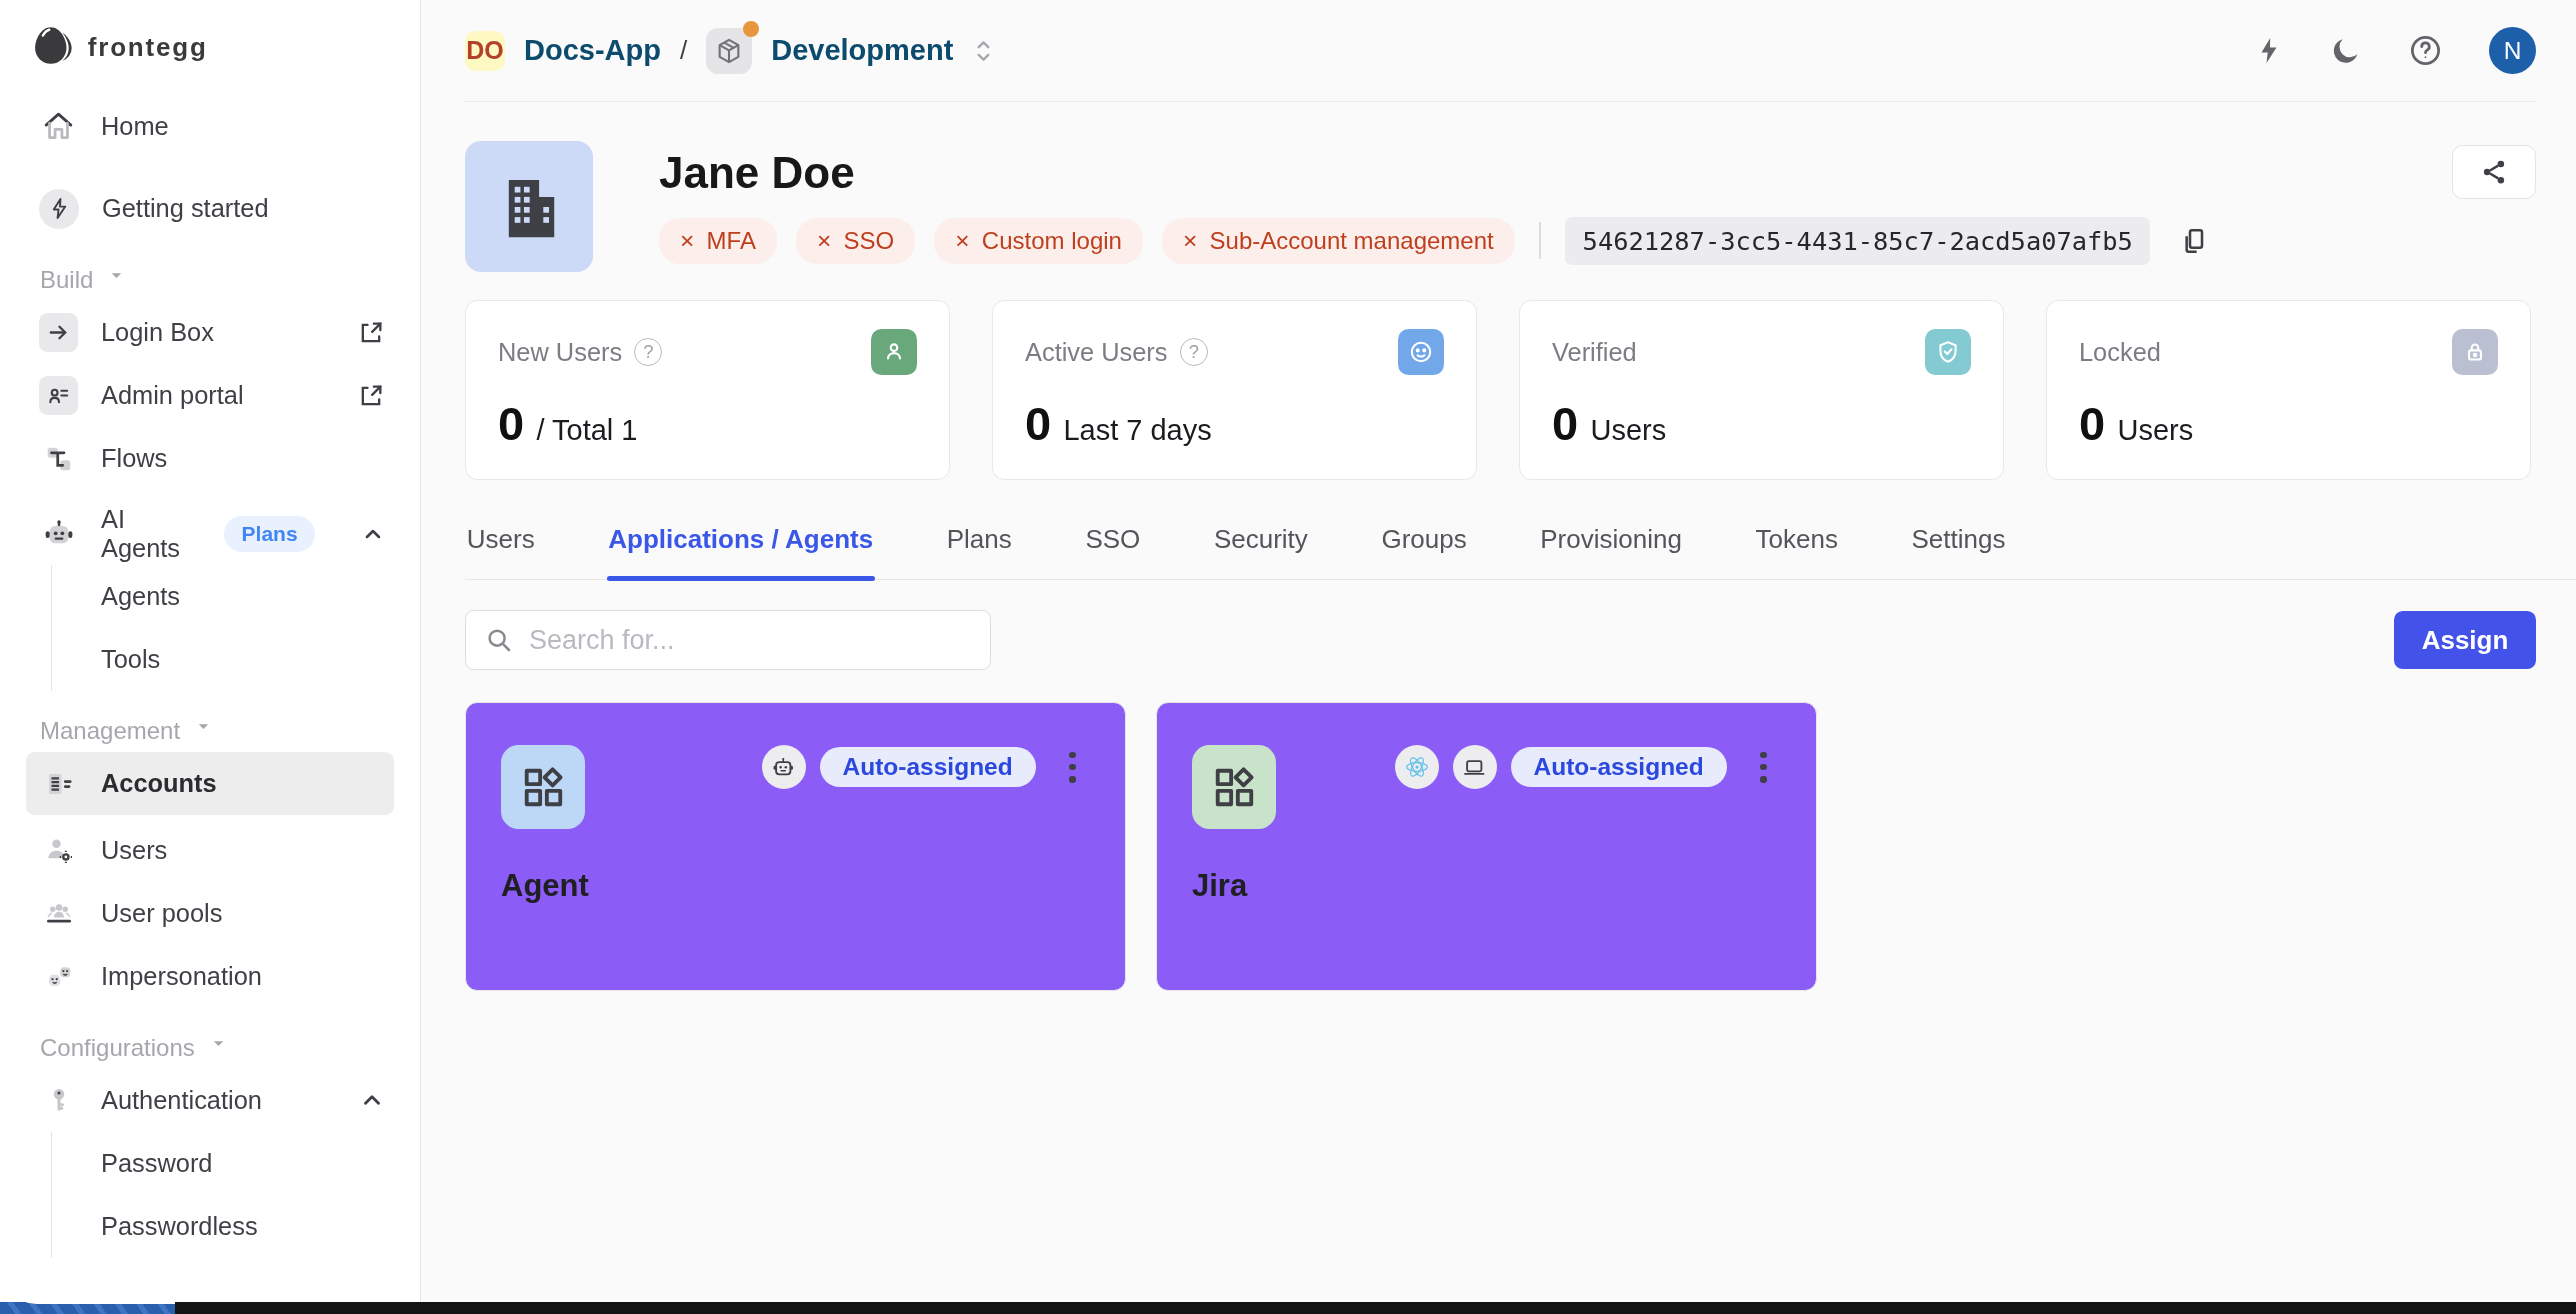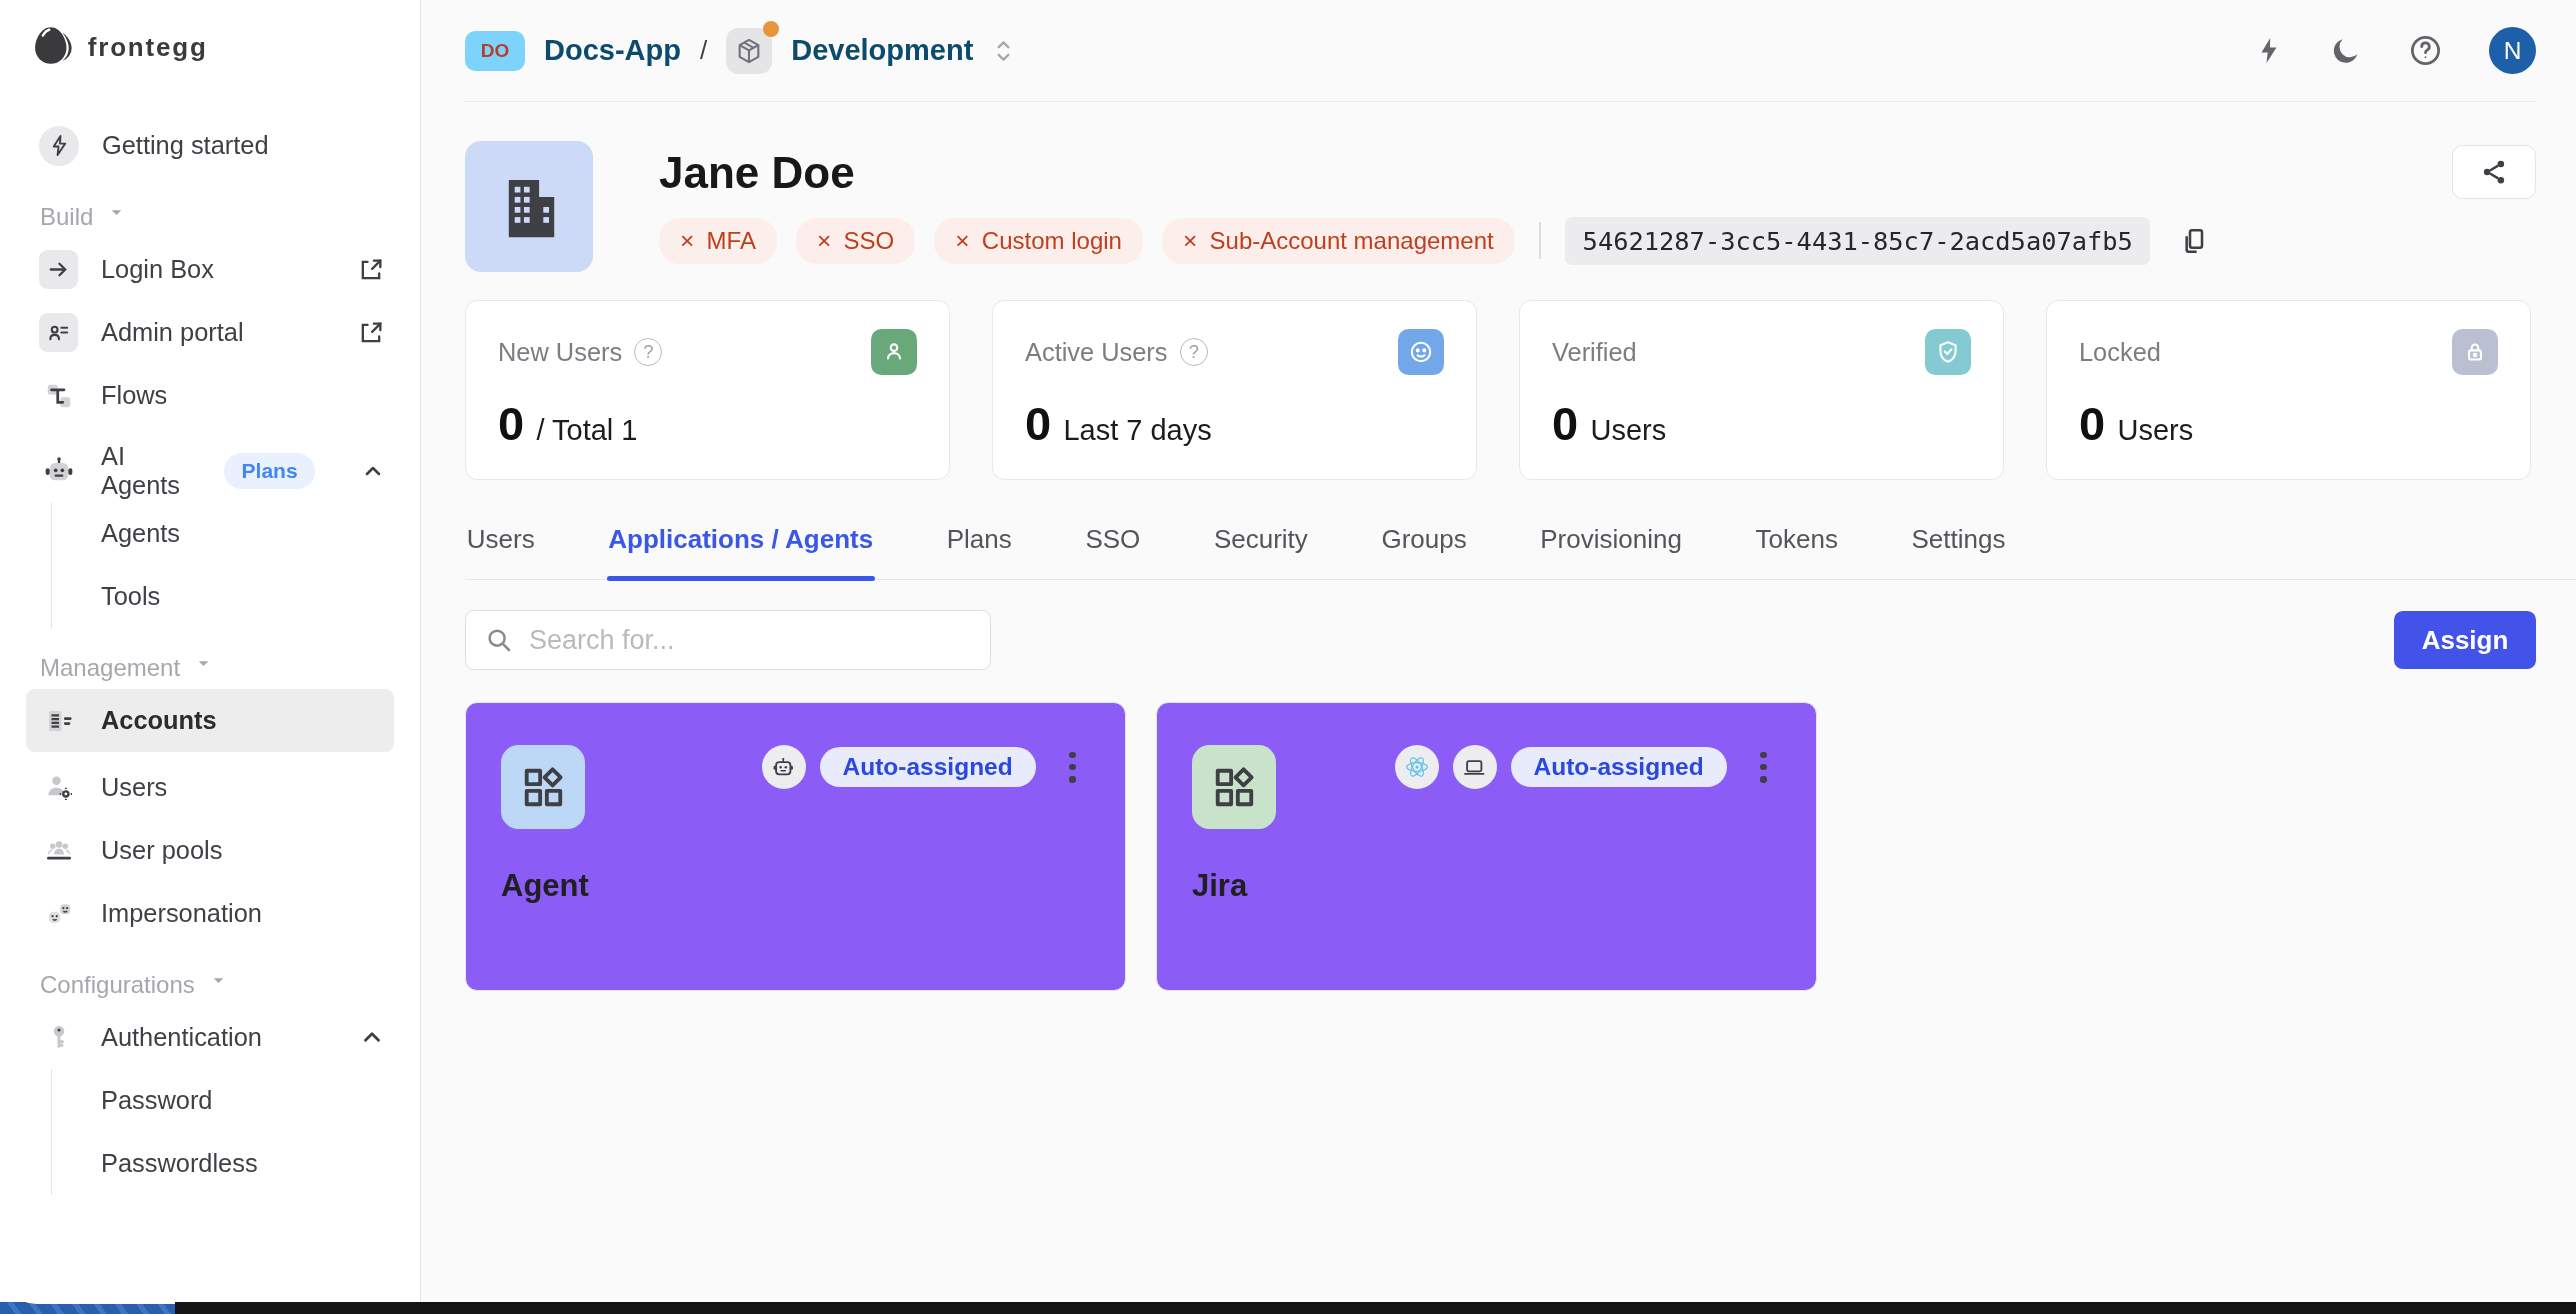--- a/index.html
+++ b/index.html
@@ -29,22 +29,22 @@
   .sub-group { margin-left:51px; border-left:1.8px solid #e4e4e7; }
   .sub-item { height:63px; display:flex; align-items:center; padding-left:49px; font-size:25.4px; color:#3f3f46; cursor:pointer; }
   .nav-item.selected-wrap { margin:3.5px 26px; padding:0 10.5px 0 13px; background:#ededee; border-radius:8.8px; font-weight:bold; color:#2c2c30; }
   .beta-pill { background:#e9f1fe; color:#4285f4; font-size:21px; font-weight:bold; padding:6.1px 17.5px; border-radius:19px; }
 
   
   .main { position:relative; z-index:2; flex:1; height:1302px; background:#fafafa; overflow:hidden; }
   .topbar { height:102px; margin:0 40px 0 44px; border-bottom:1.8px solid #ebebed;
     display:flex; align-items:center; justify-content:space-between; }
   .crumb { display:flex; align-items:center; gap:19px; }
-  .crumb-chip { width:60px; height:40px; border-radius:10.5px; background:#7dd3fc; color:#b2402c;
-    font-size:19px; font-weight:bold; display:flex; align-items:center; justify-content:center; }
+  .crumb-chip { width:40px; height:40px; border-radius:10.5px; background:#fef9c3; color:#b2402c;
+    font-size:25px; font-weight:bold; display:flex; align-items:center; justify-content:center; }
   .crumb-name { font-size:29px; font-weight:bold; color:#0c4a6e; }
   .crumb-sep { font-size:26px; color:#3f3f46; }
   .env-chip { position:relative; width:46px; height:46px; border-radius:12.3px; background:#e5e5e7;
     display:flex; align-items:center; justify-content:center; }
   .env-dot { position:absolute; top:-7px; right:-7px; width:16px; height:16px; border-radius:50%; background:#e8963c; }
   .top-icons { display:flex; align-items:center; gap:46px; }
   .avatar { width:47px; height:47px; border-radius:50%; background:#1d5fa8; color:#fff;
     font-size:24.5px; display:flex; align-items:center; justify-content:center; cursor:pointer; }
 
   .header { margin:39px 40px 0 44px; display:flex; align-items:flex-start; position:relative;gap:40px; }
@@ -118,20 +118,29 @@
       <span>
         <svg width="46" height="46" viewBox="0 0 44 44">
           <path d="M17 4 C26 4 32 15 32 24 a15 15 0 0 1 -30 0 C2 15 8 4 17 4 Z" fill="#3a3a3c"></path>
           <path d="M28 9 c5.5 3.5 9 10 9 15 a13 13 0 0 1 -9 12.4 c4.2-3.2 6.2-7.4 6.2-12.4 0-5-2.7-11-6.2-15 Z" fill="#3a3a3c"></path>
           <path d="M9.5 12 c1.5-3 4-5 6-5.6" stroke="#ffffff" stroke-width="2.4" fill="none" stroke-linecap="round"></path>
         </svg>
       </span>
       <span class="logo-text">frontegg</span>
     </div>
 
+    <div class="nav-item">
+      <span class="icplain">
+        <svg width="33" height="33" viewBox="0 0 24 24" fill="none" stroke="#3f3f46" stroke-width="2" stroke-linecap="round" stroke-linejoin="round">
+          <path d="M3 11 L12 3 L21 11"></path>
+            <path d="M5.5 9.5 V20 H9.5 V14 H14.5 V20 H18.5 V9.5" stroke="#b9b9bf"></path>
+        </svg>
+      </span>
+      <span>Home</span>
+    </div>
 
     <div class="nav-item" style="margin-top:19px">
       <span class="iccirc">
         <svg width="23" height="23" viewBox="0 0 24 24" fill="none" stroke="#3f3f46" stroke-width="2" stroke-linejoin="round">
           <path d="M13 2 L6 13 H11 L10 22 L18 10 H12.5 Z"></path>
         </svg>
       </span>
       <span>Getting started</span>
     </div>
 

